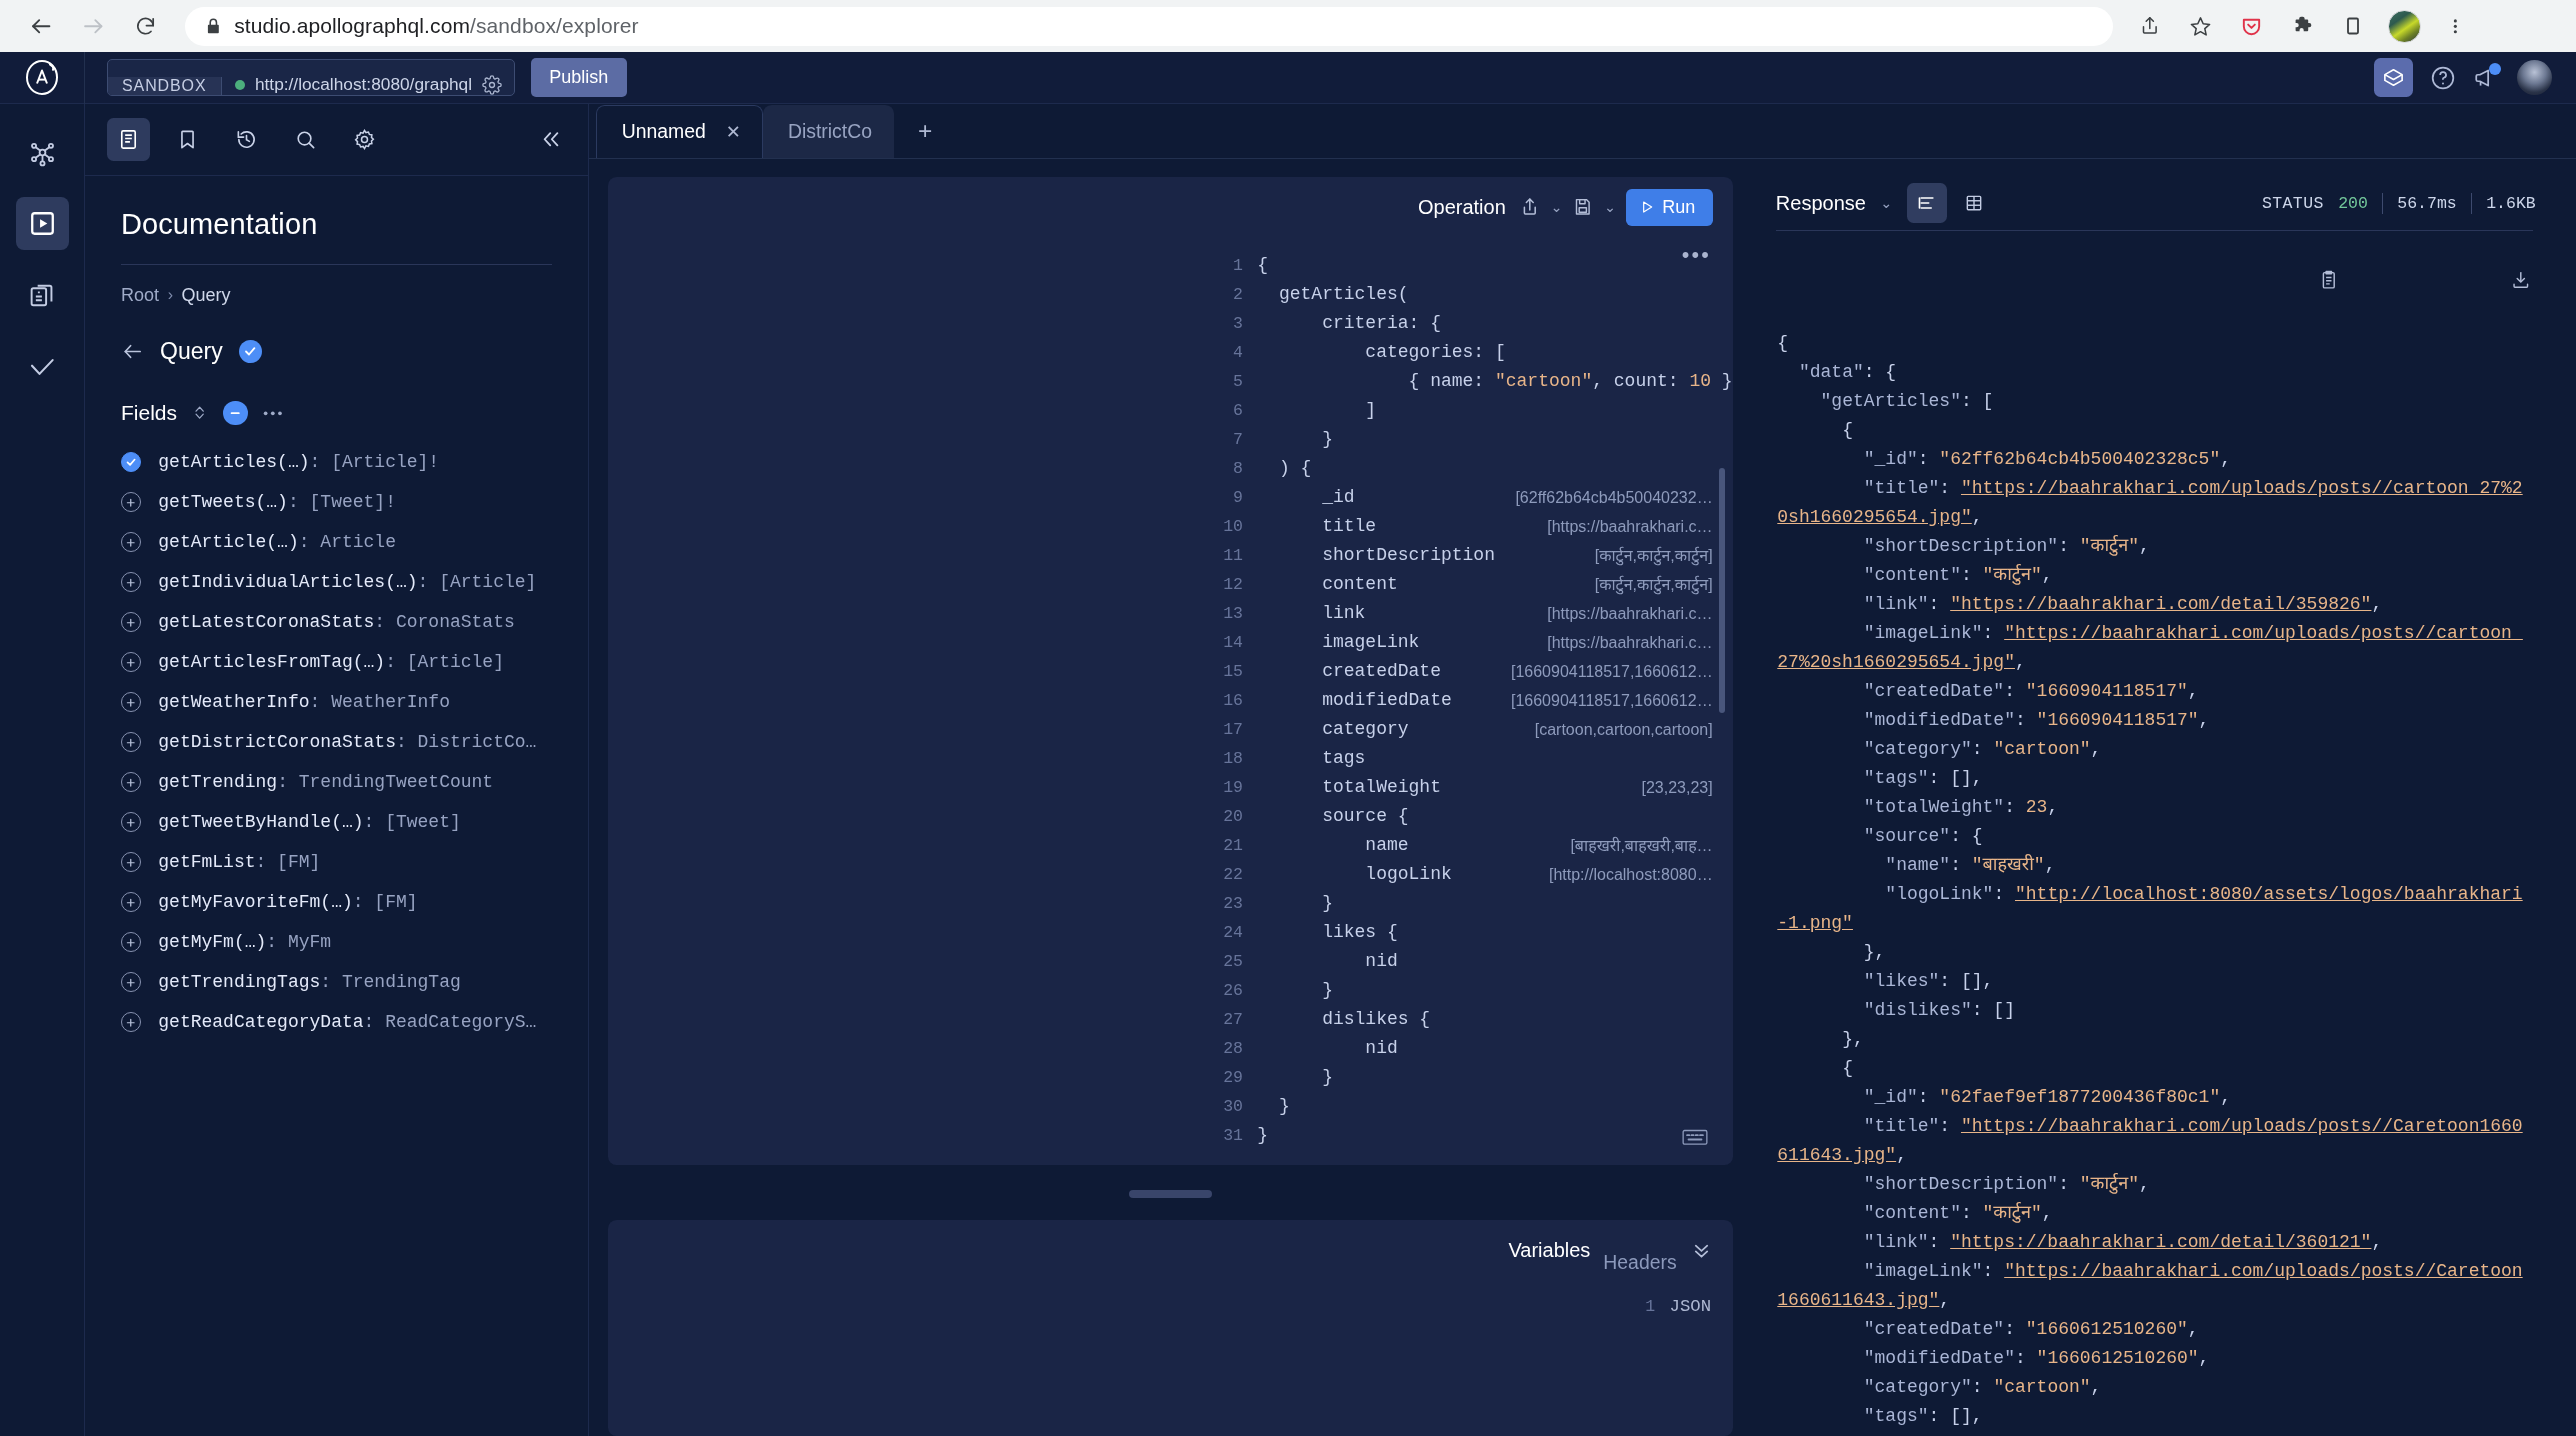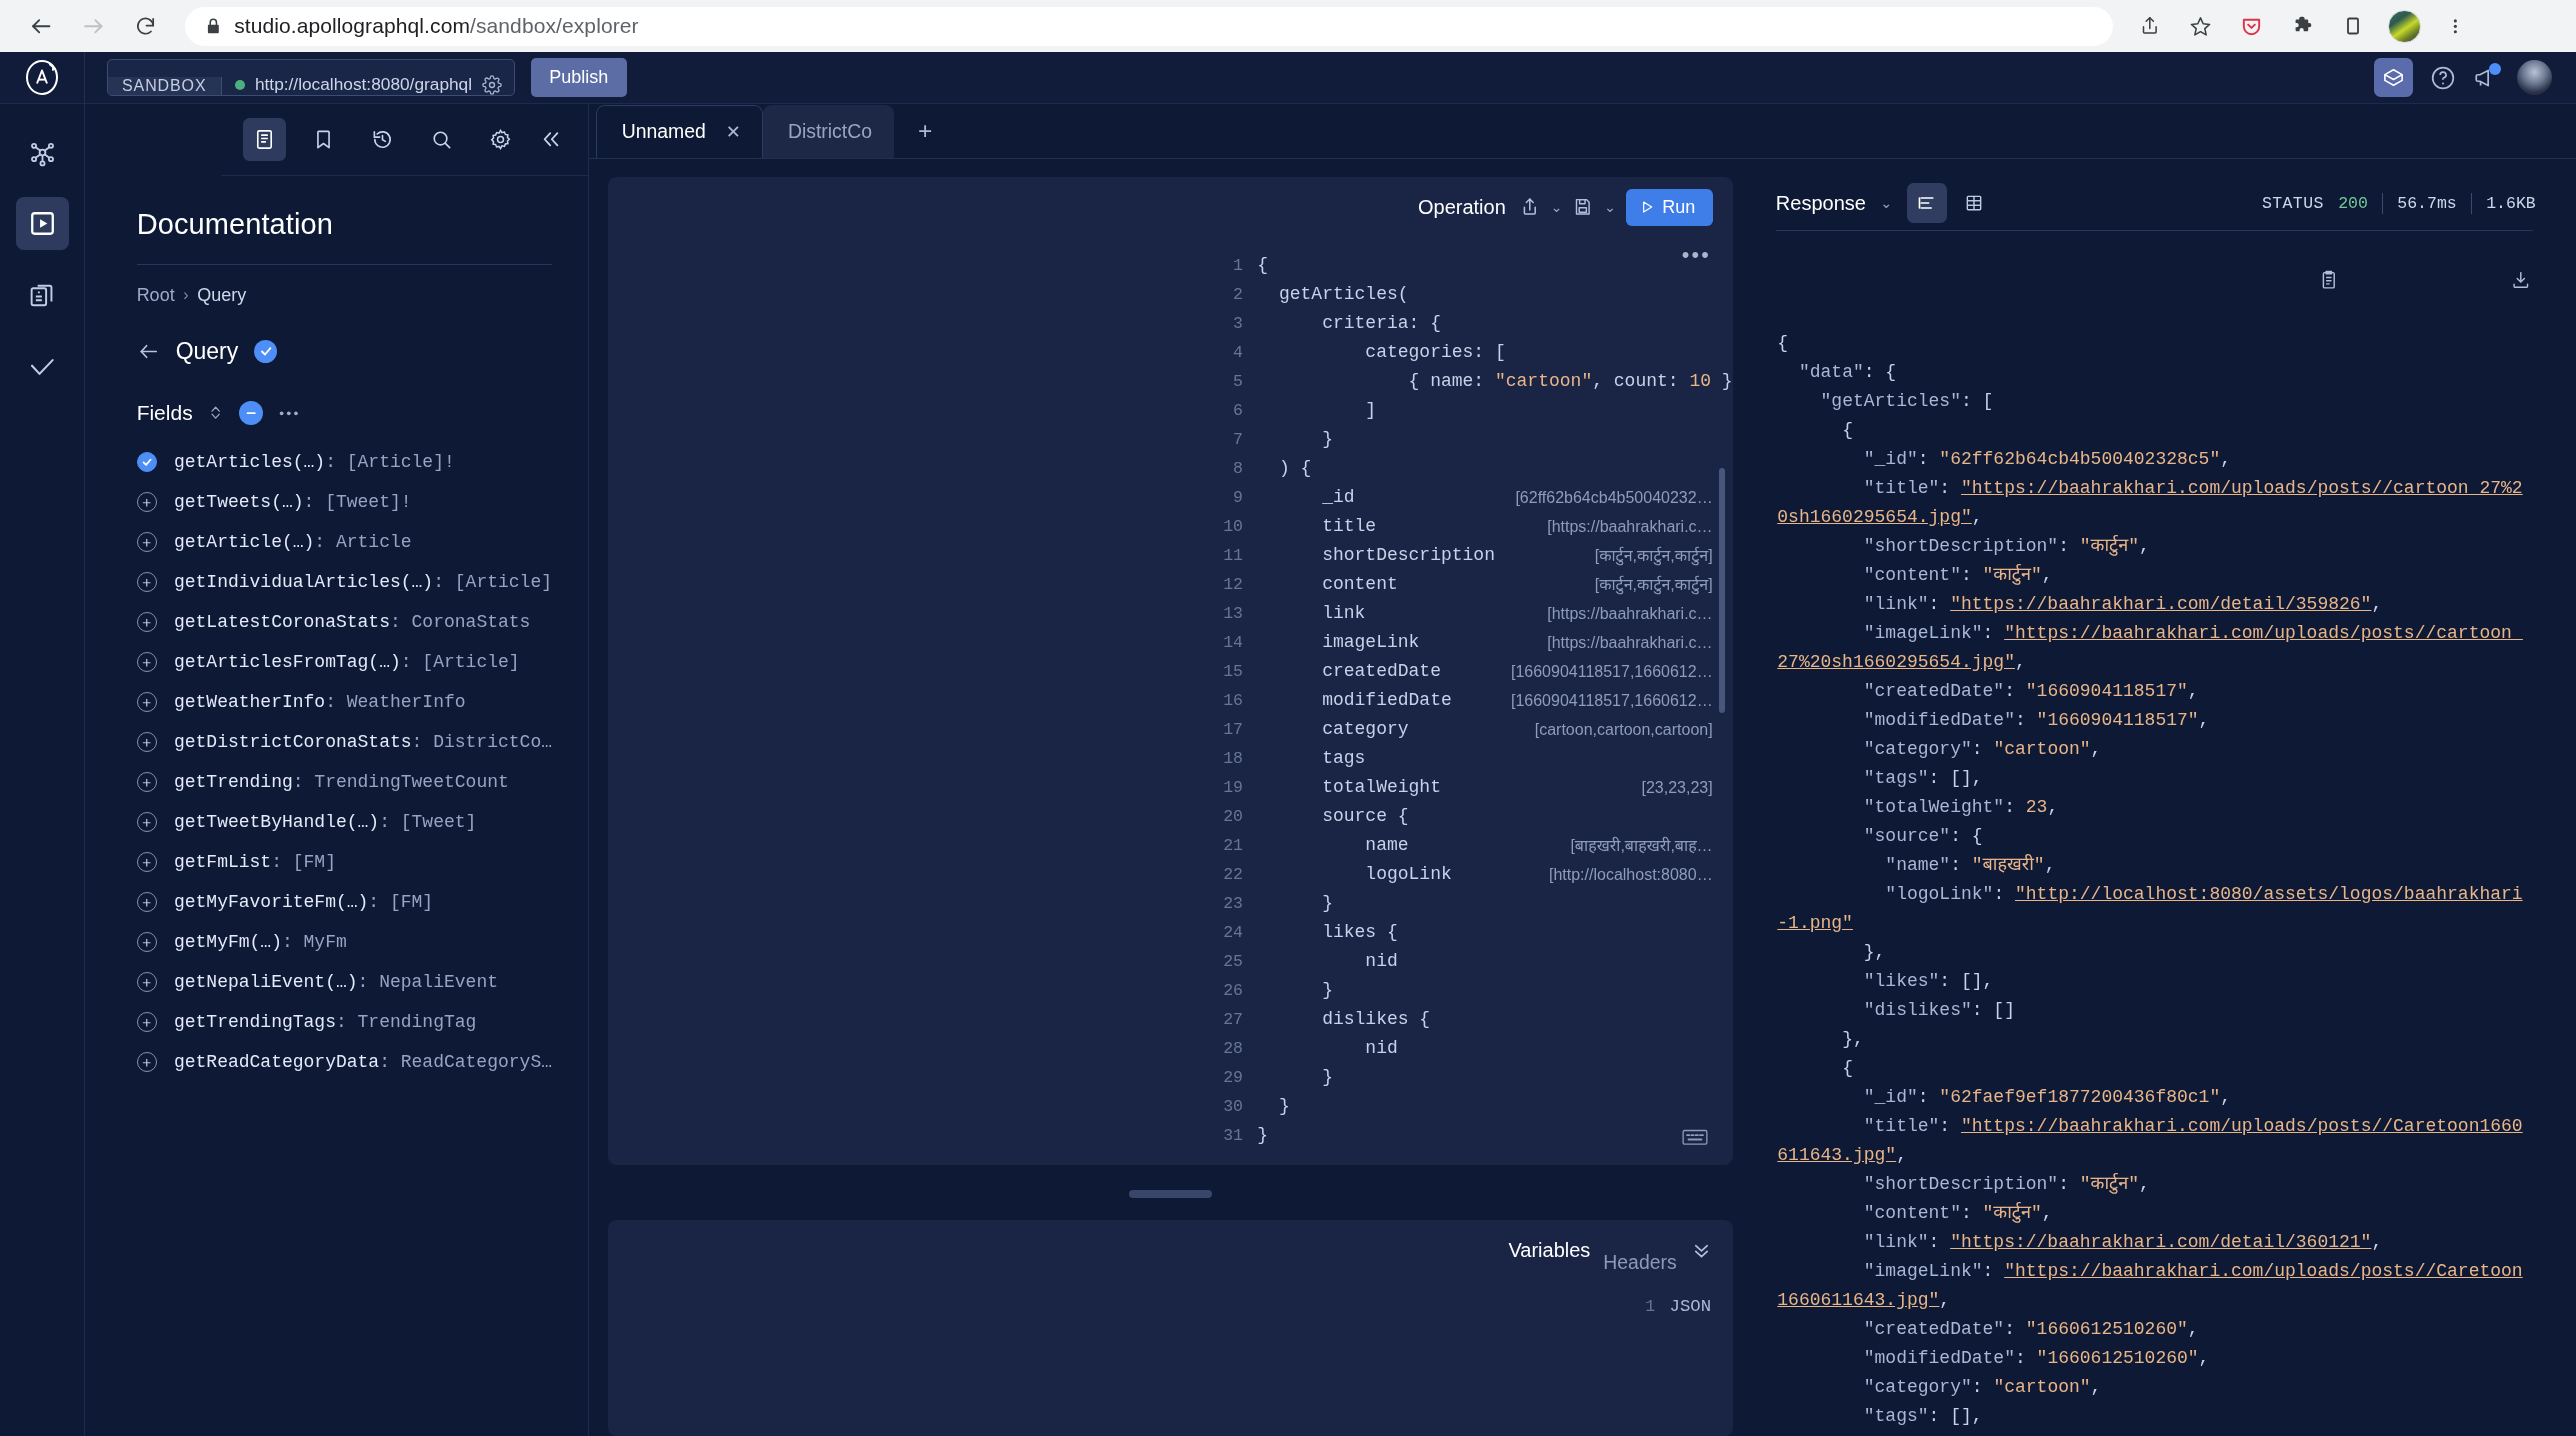--- a/index.html
+++ b/index.html
@@ -166,21 +166,20 @@
   }
   .rail-btn.active { background: #2e3b5e; color: #ffffff; }
 
   
   .docs {
     width: 504px;
     flex: 0 0 504px;
     display: flex;
     flex-direction: column;
     border-right: 0.7px solid #1d2a4d;
-    align-items: flex-end;
   }
   .docs-toolbar {
     height: 72px;
     display: flex;
     align-items: center;
     padding: 0 26px 0 21.6px;
     gap: 16px;
     border-bottom: 0.7px solid #1d2a4d;
   }
   .doc-tool {
@@ -758,29 +757,20 @@
             <span style="white-space: nowrap;"><span class="field-name">getMyFavoriteFm(…)</span><span class="field-type">: [FM]</span></span>
           </div>
           <div class="field-row">
             <span class="field-badge">
               <svg width="11.5" height="11.5" viewBox="0 0 24 24" stroke="currentColor" stroke-width="2.6" stroke-linecap="round">
                 <line x1="12" y1="5" x2="12" y2="19"></line>
                 <line x1="5" y1="12" x2="19" y2="12"></line>
               </svg>
             </span>
             <span style="white-space: nowrap;"><span class="field-name">getMyFm(…)</span><span class="field-type">: MyFm</span></span>
-          </div>
-          <div class="field-row">
-            <span class="field-badge">
-              <svg width="11.5" height="11.5" viewBox="0 0 24 24" stroke="currentColor" stroke-width="2.6" stroke-linecap="round">
-                <line x1="12" y1="5" x2="12" y2="19"></line>
-                <line x1="5" y1="12" x2="19" y2="12"></line>
-              </svg>
-            </span>
-            <span style="white-space: nowrap;"><span class="field-name">getNepaliEvent(…)</span><span class="field-type">: NepaliEvent</span></span>
           </div>
           <div class="field-row">
             <span class="field-badge">
               <svg width="11.5" height="11.5" viewBox="0 0 24 24" stroke="currentColor" stroke-width="2.6" stroke-linecap="round">
                 <line x1="12" y1="5" x2="12" y2="19"></line>
                 <line x1="5" y1="12" x2="19" y2="12"></line>
               </svg>
             </span>
             <span style="white-space: nowrap;"><span class="field-name">getTrendingTags</span><span class="field-type">: TrendingTag</span></span>
           </div>

